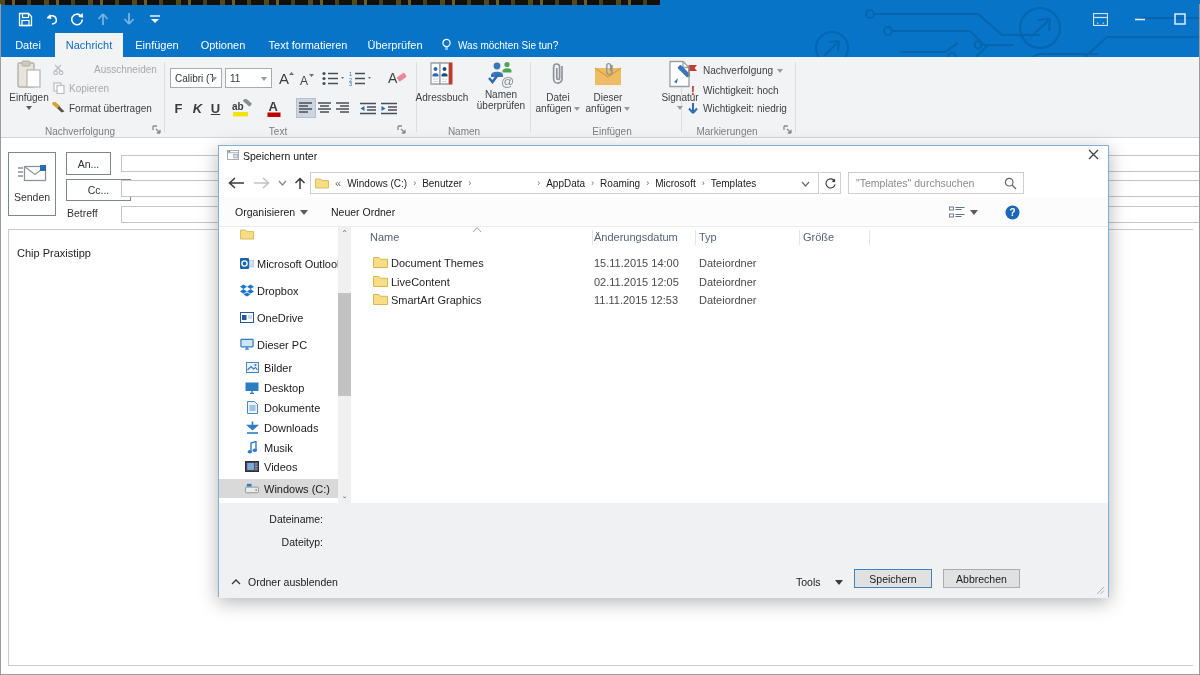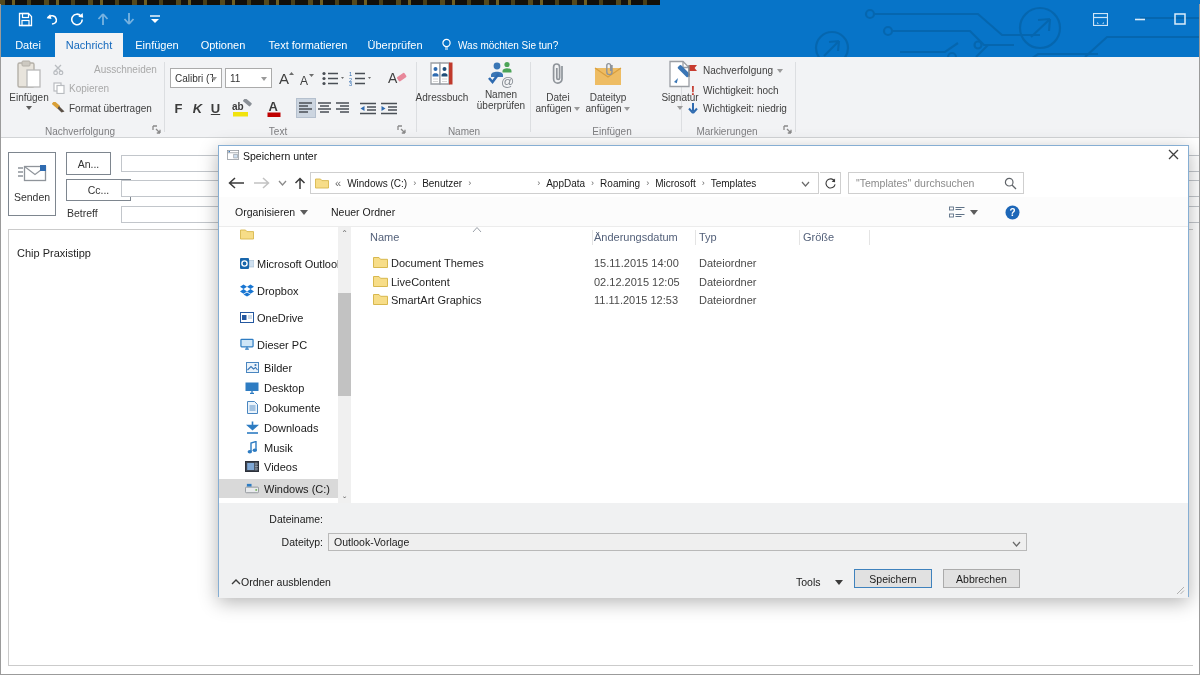--- a/index.html
+++ b/index.html
@@ -45,21 +45,21 @@
   .alignsel { background:#ccd5e0; border:1px solid #b5c0ce; }
 
   
   .compose-btn { position:absolute; background:#fff; border:1px solid #7e868f; display:flex; align-items:center; justify-content:center; font-size:10.5px; color:#333; }
   .field { position:absolute; background:#fff; border-top:1px solid #c2c6cb; border-bottom:1px solid #c2c6cb; border-left:1px solid #c2c6cb; }
   .betreff-label { position:absolute; font-size:10.5px; color:#333; }
   .bodybox { position:absolute; left:8px; top:229px; width:1185px; height:437px; border:1px solid #cbcbcb; border-right:none; background:#fff; }
   .bodytext { position:absolute; left:17px; top:247px; font-size:11px; color:#1f1f1f; }
 
   
-  .dialog { left:218px; top:145px; width:971px; height:452px; background:#fff; border:1px solid #86aed3;
+  .dialog { left:218px; top:145px; width:891px; height:452px; background:#fff; border:1px solid #86aed3;
             box-shadow:0 5px 18px rgba(0,0,0,.30); font-size:11px; color:#1a1a1a; }
   .dlg-title { position:absolute; left:0; top:0; width:100%; height:23px; }
   .dlg-title .txt { position:absolute; left:24px; top:4px; font-size:10.5px; color:#111; }
   .dlg-close { position:absolute; right:7px; top:1px; width:15px; height:15px; display:flex; align-items:center; justify-content:center; }
   .navrow { position:absolute; left:0; top:23px; width:100%; height:28px; }
   .navico { position:absolute; top:0; height:28px; display:flex; align-items:center; justify-content:center; }
   .addressbar { position:absolute; left:91px; top:3px; width:509px; height:22px; border:1px solid #cfcfcf; background:#fff; display:flex; align-items:center; }
   .crumb { font-size:10px; color:#1a1a1a; white-space:nowrap; }
   .crumb-sep { font-size:9px; color:#6a6a6a; padding:0 6px; }
   .addr-caret { position:absolute; right:8px; top:8px; }
@@ -381,21 +381,21 @@
       </svg>
       <span class="lbl" style="margin-top:4px;">Datei</span>
       <span class="lbl"><span>anfügen</span> <span class="caret dim" style="vertical-align:1px;"></span></span>
     </div>
     <div class="bigbtn" style="left:583px; top:3px; width:50px;">
       <svg width="30" height="28" viewBox="0 0 30 28">
         <rect x="2" y="8" width="26" height="17" fill="#eebc63"></rect>
         <path d="M2 8 l13 9 13-9" fill="none" stroke="#d99f3e" stroke-width="1.2"></path>
         <path d="M19 5 v7 a2.6 2.6 0 0 1 -5.2 0 V5.5 a1.9 1.9 0 0 1 3.8 0 V11" fill="none" stroke="#8f949a" stroke-width="1.4"></path>
       </svg>
-      <span class="lbl" style="margin-top:4px;">Dateityp</span>
+      <span class="lbl" style="margin-top:4px;">Dieser</span>
       <span class="lbl"><span>anfügen</span> <span class="caret dim" style="vertical-align:1px;"></span></span>
     </div>
     <div class="bigbtn" style="left:658px; top:3px; width:44px;">
       <svg width="26" height="28" viewBox="0 0 26 28">
         <path d="M3 1.5 h13 l6 6 v19 h-19 z" fill="#fff" stroke="#9a9ea4" stroke-width="1.3"></path>
         <path d="M16 1.5 v6 h6" fill="none" stroke="#9a9ea4" stroke-width="1.3"></path>
         <rect x="10" y="9" width="14" height="4.5" rx="1" transform="rotate(45 17 11)" fill="#3a76b5"></rect>
         <path d="M7 22 l4 -4 -1.2 5.2 z" fill="#3a76b5"></path>
       </svg>
       <span class="lbl" style="margin-top:4px;">Signatur</span>
@@ -696,44 +696,38 @@
           </svg>
         <div class="fcell" style="left:172px; top:27px;">Document Themes</div>
         <div class="fcell meta" style="left:375px; top:27px;">15.11.2015 14:00</div>
         <div class="fcell meta" style="left:480px; top:27px;">Dateiordner</div>
       </div>
       <div>
         <svg class="frow-ic" style="left:154px; top:48px;" viewBox="0 0 15 13">
             <path d="M0.5 1.5 h5.5 l1.5 1.8 h7 v8.2 h-14 z" fill="#f7dd88" stroke="#d8b84e"></path>
           </svg>
         <div class="fcell" style="left:172px; top:46px;">LiveContent</div>
-        <div class="fcell meta" style="left:375px; top:46px;">02.12.2015 12:05</div>
+        <div class="fcell meta" style="left:375px; top:46px;">02.11.2015 12:05</div>
         <div class="fcell meta" style="left:480px; top:46px;">Dateiordner</div>
       </div>
       <div>
         <svg class="frow-ic" style="left:154px; top:66px;" viewBox="0 0 15 13">
             <path d="M0.5 1.5 h5.5 l1.5 1.8 h7 v8.2 h-14 z" fill="#f7dd88" stroke="#d8b84e"></path>
           </svg>
         <div class="fcell" style="left:172px; top:64px;">SmartArt Graphics</div>
         <div class="fcell meta" style="left:375px; top:64px;">11.11.2015 12:53</div>
         <div class="fcell meta" style="left:480px; top:64px;">Dateiordner</div>
       </div>
     </div>
 
     <div class="bottombar">
       <div class="flabel" style="left:24px; top:10px;">Dateiname:</div>
       <div class="flabel" style="left:24px; top:33px;">Dateityp:</div>
-      <div class="ftcombo" style="top:30px;">
-        <span>Outlook-Vorlage</span>
-        <svg class="chev" width="9" height="6" viewBox="0 0 9 6">
-            <path d="M1 1 L4.5 5 L8 1" stroke="#6a6a6a" stroke-width="1.2" fill="none"></path>
-          </svg>
-      </div>
-
-      <div class="footer-item" style="left:12px; top:73px; display:flex; align-items:center; ">
+
+      <div class="footer-item" style="left:12px; top:73px; display:flex; align-items:center; gap:7px;">
         <svg width="10" height="6" viewBox="0 0 10 6">
             <path d="M1 5 L5 1 L9 5" stroke="#3b3b3b" stroke-width="1.4" fill="none"></path>
           </svg>
         <span>Ordner ausblenden</span>
       </div>
       <div class="footer-item" style="left:577px; top:73px; display:flex; align-items:center; gap:14px;">
         <span>Tools</span>
         <svg width="8" height="5" viewBox="0 0 8 5">
             <path d="M0 0 L4 5 L8 0 Z" fill="#3b3b3b"></path>
           </svg>

